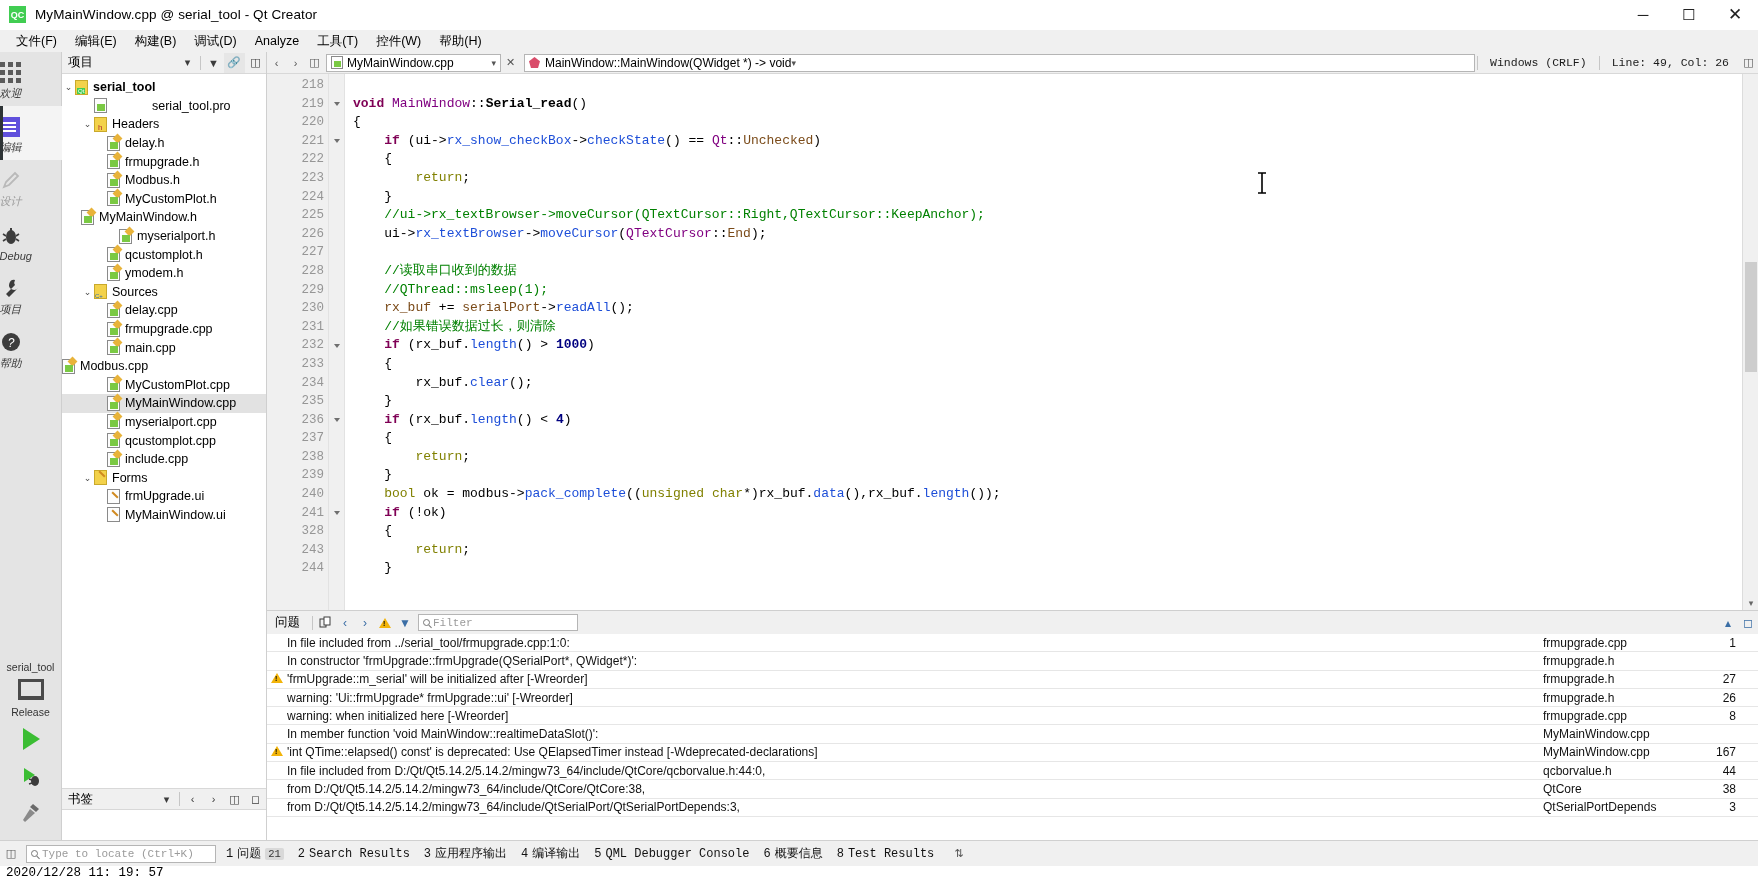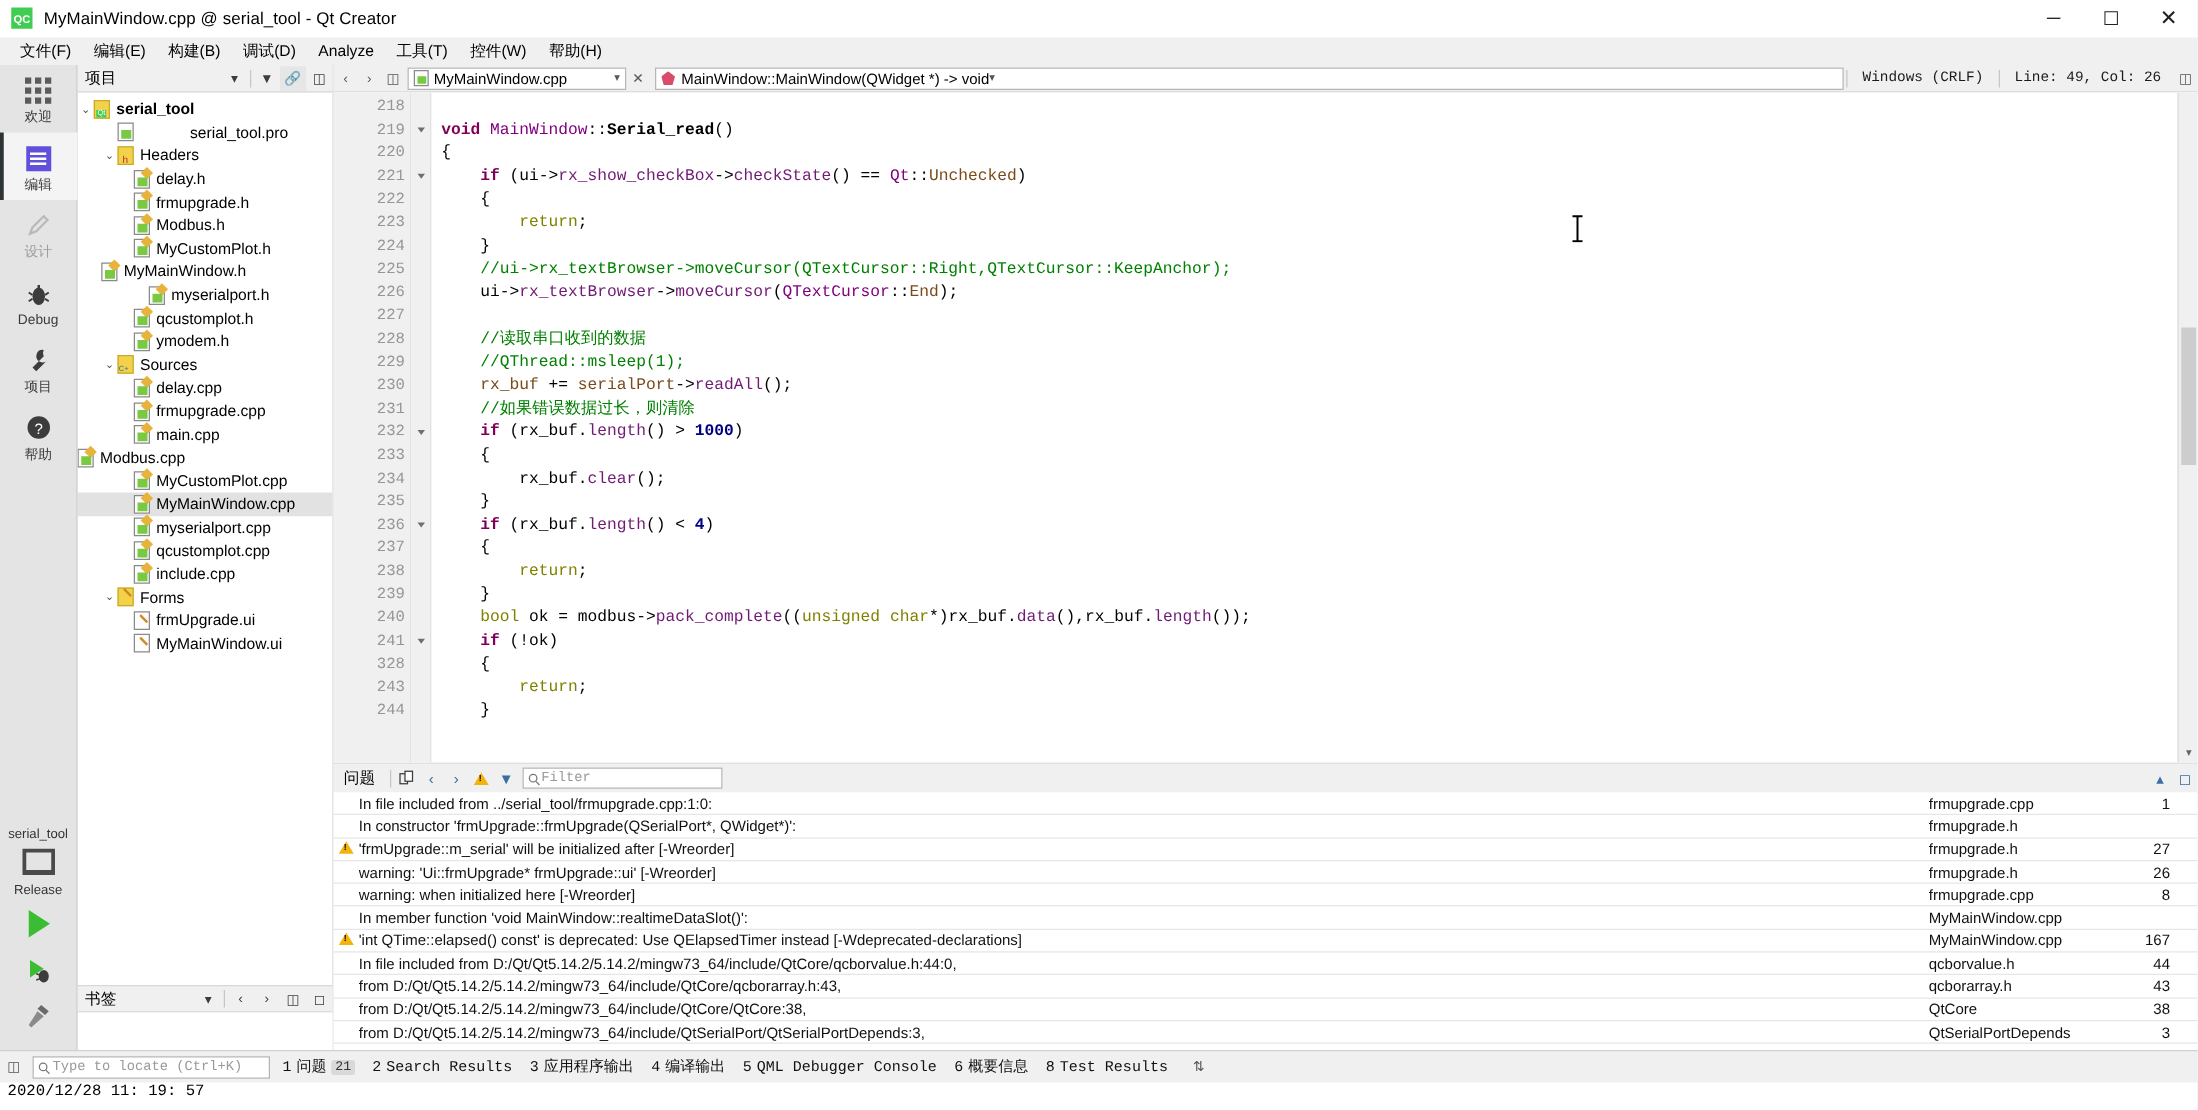--- a/index.html
+++ b/index.html
@@ -21,22 +21,22 @@
   
   .menubar { height:22px; background:#f0f0f0; display:flex; align-items:center; flex:0 0 22px; padding-left:7px; }
   .menu-item { font-size:12.5px; color:#000; padding:2px 9px; }
 
   
   .body { flex:1; display:flex; min-height:0; }
 
   
   .modebar { width:62px; background:#e4e4e4; display:flex; flex-direction:column;
     align-items:center; border-right:1px solid #cfcfcf; position:relative; }
-  .mode { width:62px; height:54px; display:flex; flex-direction:column; align-items:center;
-    justify-content:center; position:relative; }
+  .mode { width:62px; height:54px; display:flex; flex-direction:column; align-items:flex-start;
+    justify-content:center; position:relative;font-style:italic; }
   .mode .glyph { height:26px; display:flex; align-items:flex-end; justify-content:center; }
   .mode .mlabel { font-size:11px; color:#3b3b3b; margin-top:3px; font-family:"Liberation Sans",sans-serif;}
   .mode.active { background:#f4f4f4; }
   .mode.active:before { content:""; position:absolute; left:0; top:0; bottom:0; width:3px; background:#2e3436; }
   .mode.dim .mlabel { color:#9d9d9d; }
   .grid9 { display:grid; grid-template-columns:repeat(3,5px); grid-gap:3px; }
   .grid9 i { width:5px; height:5px; background:#5b5b5b; display:block; }
   .editicon { width:20px; height:20px; background:#6050dc; display:flex; flex-direction:column;
     justify-content:center; align-items:center; gap:2px; }
   .editicon i { display:block; width:13px; height:2px; background:#fff; }
@@ -113,21 +113,21 @@
   .foldcol { width:16px; background:#f0f0f0; border-right:1px solid #e2e2e2; flex:0 0 16px; position:relative; padding-top:2px;}
   .foldmark { height:18.6px; display:flex; align-items:center; justify-content:center; }
   .foldmark .tri { width:0; height:0; border-left:4.5px solid #6f6f6f; border-top:3.5px solid transparent;
     border-bottom:3.5px solid transparent; transform:rotate(90deg); }
   .code { flex:1; padding-top:2px; padding-left:8px; font-family:"Liberation Mono","DejaVu Sans Mono",monospace;
     font-size:13px; line-height:18.6px; white-space:pre; overflow:hidden; min-width:0; }
   .cl { height:18.6px; line-height:18.6px; }
   .k { color:#7f0055; font-weight:bold; }
   .kw2 { color:#808000; }
   .fn { color:#000; font-weight:bold; }
-  .call { color:#701a75; }
+  .call { color:#1d4ed8; }
   .cmt { color:#008000; }
   .num { color:#000080; font-weight:bold; }
   .cls { color:#800080; }
   .plain { color:#000; }
   .var { color:#7a4a18; }
   .mouse-cursor { position:absolute; left:989px; top:98px; width:12px; height:22px; z-index:60; }
 
   
   .vscroll { width:16px; background:#f0f0f0; border-left:1px solid #dcdcdc; position:relative; flex:0 0 16px;}
   .vthumb { position:absolute; left:2px; width:12px; background:#cdcdcd; }
@@ -591,26 +591,20 @@
               <div class="iline">167</div>
             </div>
             <div class="irow">
               <div class="warn"></div>
               <div class="itext">In file included from D:/Qt/Qt5.14.2/5.14.2/mingw73_64/include/QtCore/qcborvalue.h:44:0,</div>
               <div class="ifile">qcborvalue.h</div>
               <div class="iline">44</div>
             </div>
             <div class="irow">
               <div class="warn"></div>
-              <div class="itext">from D:/Qt/Qt5.14.2/5.14.2/mingw73_64/include/QtCore/qcborarray.h:43,</div>
-              <div class="ifile">qcborarray.h</div>
-              <div class="iline">43</div>
-            </div>
-            <div class="irow">
-              <div class="warn"></div>
               <div class="itext">from D:/Qt/Qt5.14.2/5.14.2/mingw73_64/include/QtCore/QtCore:38,</div>
               <div class="ifile">QtCore</div>
               <div class="iline">38</div>
             </div>
             <div class="irow">
               <div class="warn"></div>
               <div class="itext">from D:/Qt/Qt5.14.2/5.14.2/mingw73_64/include/QtSerialPort/QtSerialPortDepends:3,</div>
               <div class="ifile">QtSerialPortDepends</div>
               <div class="iline">3</div>
             </div>

